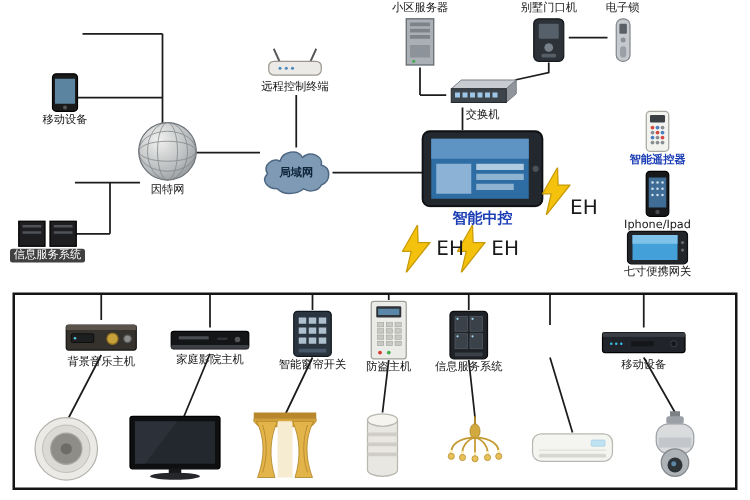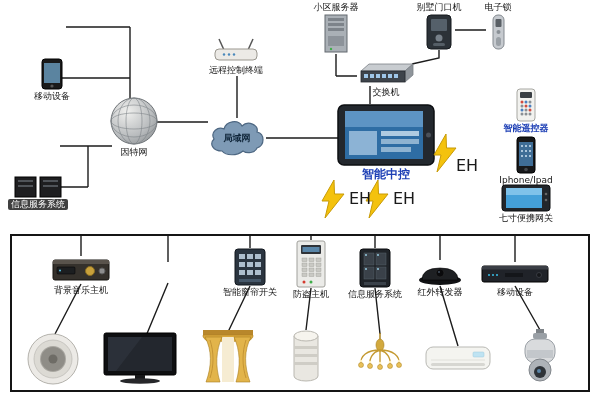--- a/index.html
+++ b/index.html
@@ -232,20 +232,30 @@
       <rect x="1" y="4" width="56" height="20" rx="2" fill="#35312c" stroke="#161411"></rect>
       <rect x="1" y="4" width="56" height="4" fill="#59534c"></rect>
       <rect x="5" y="11" width="18" height="7" rx="1" fill="#1c1e20" stroke="#000" stroke-width="0.5"></rect>
       <circle cx="8" cy="14.5" r="1" fill="#58c6e8"></circle>
       <circle cx="38" cy="15" r="4.5" fill="#c9a13b" stroke="#8a6d22"></circle>
       <circle cx="50" cy="15" r="3" fill="#8d8d8d" stroke="#5a5a5a"></circle>
     </svg>
     <span class="lbl">背景音乐主机</span>
   </div>
 
+  <div class="node" style="left:132px;top:262px;width:72px">
+    <svg width="64" height="20" viewBox="0 0 64 20">
+      <rect x="1" y="3" width="62" height="14" rx="2" fill="#141517" stroke="#000"></rect>
+      <rect x="1" y="14" width="62" height="3" rx="1" fill="#3c3f43"></rect>
+      <rect x="7" y="7" width="24" height="2.5" fill="#4a4d52"></rect>
+      <rect x="38" y="8" width="8" height="2" fill="#2e3135"></rect>
+      <circle cx="54" cy="9.5" r="2.2" fill="#555"></circle>
+    </svg>
+    <span class="lbl">家庭影院主机</span>
+  </div>
 
   <div class="node" style="left:214px;top:248px;width:72px">
     <svg width="34" height="38" viewBox="0 0 34 38">
       <rect x="2" y="1" width="30" height="36" rx="3" fill="#2b3540" stroke="#10161d"></rect>
       <g fill="#aebfce">
         <rect x="6" y="6" width="6" height="5"></rect>
           <rect x="14" y="6" width="6" height="5"></rect>
           <rect x="22" y="6" width="6" height="5"></rect>
         <rect x="6" y="14" width="6" height="5"></rect>
           <rect x="14" y="14" width="6" height="5"></rect>
@@ -297,29 +307,20 @@
         <circle cx="8" cy="7" r="0.9"></circle>
           <circle cx="20" cy="7" r="0.9"></circle>
         <circle cx="8" cy="21" r="0.9"></circle>
           <circle cx="20" cy="21" r="0.9"></circle>
       </g>
       <rect x="6" y="34" width="22" height="3" fill="#3a4149"></rect>
     </svg>
     <span class="lbl">信息服务系统</span>
   </div>
 
-  <div class="node" style="left:404px;top:260px;width:72px">
-    <svg width="48" height="26" viewBox="0 0 48 26">
-      <ellipse cx="24" cy="20" rx="21" ry="5" fill="#101113"></ellipse>
-      <path d="M6,20 Q6,8 24,8 Q42,8 42,20 Z" fill="#1e2023" stroke="#000" stroke-width="0.6"></path>
-      <circle cx="24" cy="13" r="4" fill="#0a0a0c" stroke="#333" stroke-width="0.5"></circle>
-      <circle cx="23" cy="12" r="1" fill="#44515e"></circle>
-    </svg>
-    <span class="lbl">红外转发器</span>
-  </div>
 
   <div class="node" style="left:479px;top:262px;width:72px">
     <svg width="68" height="24" viewBox="0 0 68 24">
       <rect x="1" y="4" width="66" height="16" rx="2" fill="#202329" stroke="#000"></rect>
       <rect x="1" y="4" width="66" height="3.5" fill="#3a3e45"></rect>
       <g fill="#39c1e8">
           <circle cx="8" cy="13" r="1"></circle>
           <circle cx="12" cy="13" r="1"></circle>
           <circle cx="16" cy="13" r="1"></circle>
         </g>

